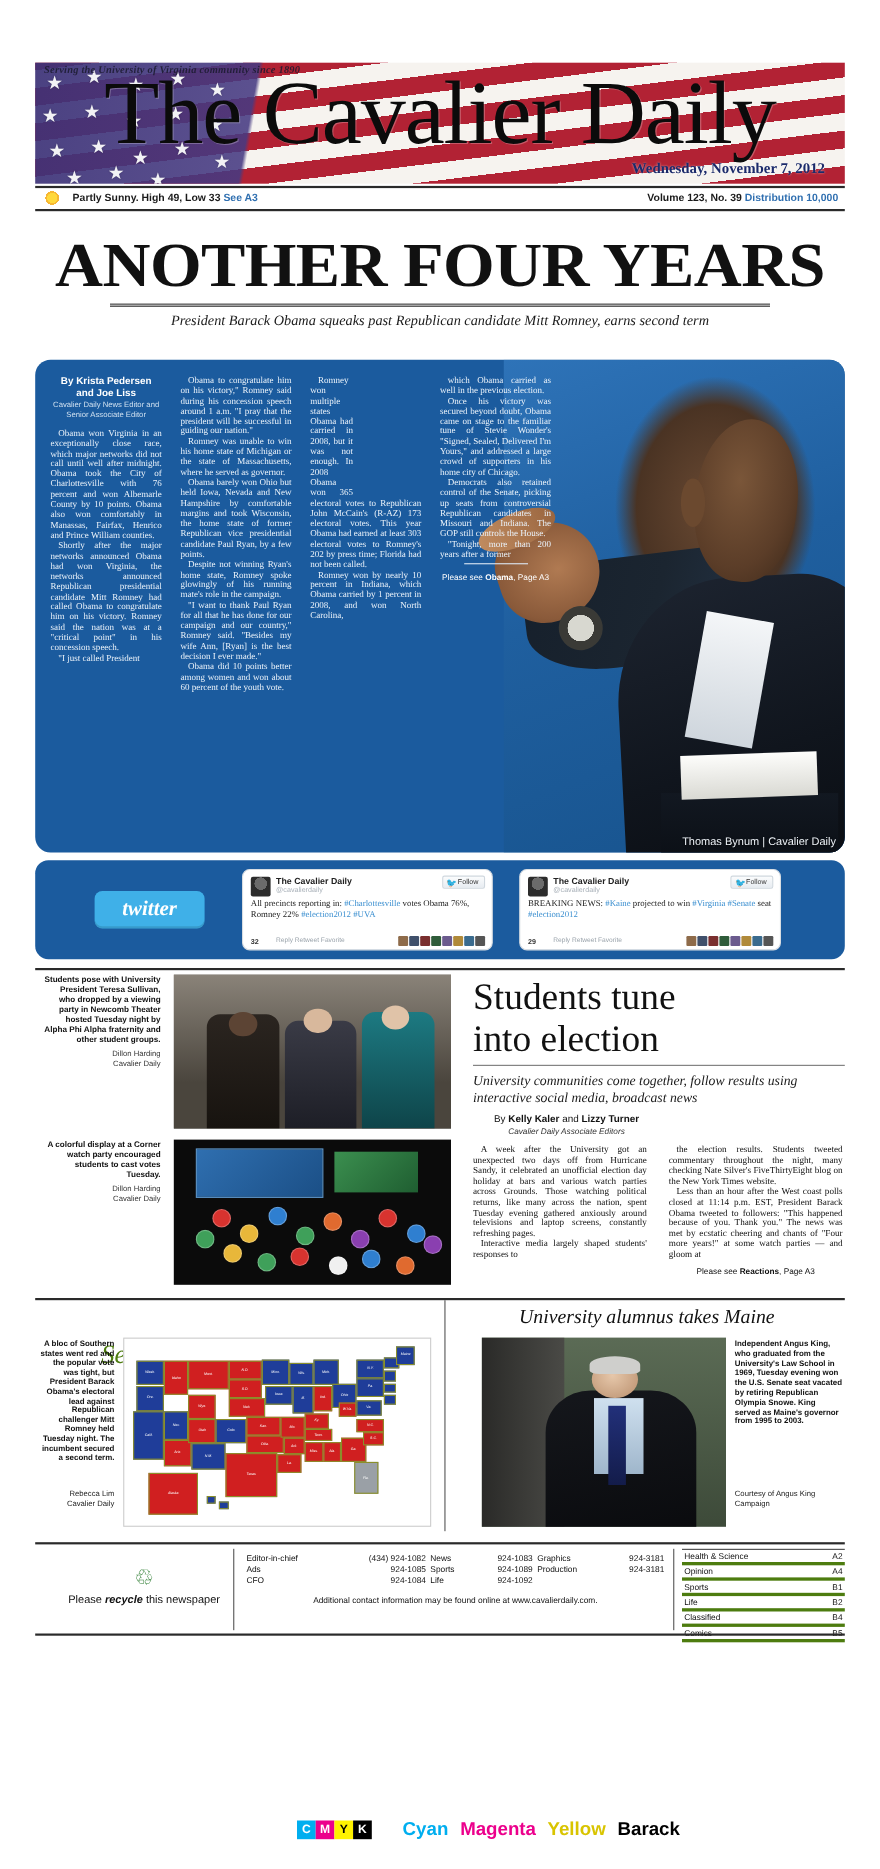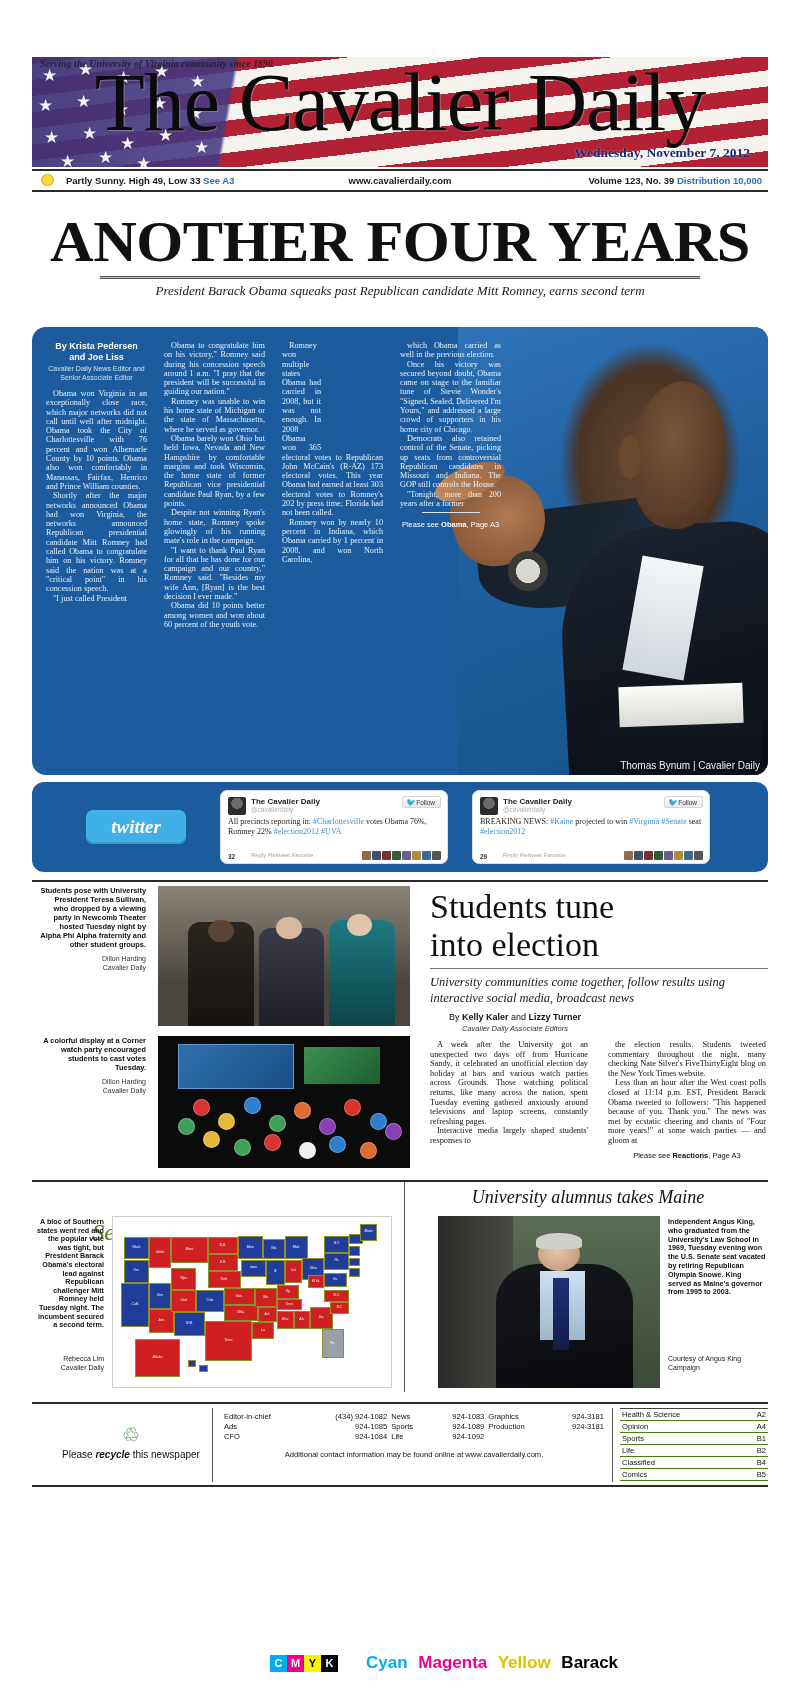--- a/index.html
+++ b/index.html
@@ -421,21 +421,21 @@
   .contacts table { border-collapse:collapse; width:100%; }
   .contacts td { padding:0 2px; white-space:nowrap; }
   .contacts td.num { text-align:right; }
   .contacts .note {
     margin-top:8px; text-align:center; font-size:7.6px;
   }
   .index {
     position:absolute; left:620px; top:1408px; width:148px;
     font-family:"Liberation Sans", sans-serif; font-size:7.6px; line-height:11px; color:#111;
   }
-  .index .row { display:flex; justify-content:space-between; border-bottom:1px solid #4d7c0f; padding:0 2px; }
+  .index .row { display:flex; justify-content:space-between; border-bottom:3px solid #4d7c0f; padding:0 2px; }
   .index .row:first-child { border-top:1px solid #444; }
 
   
   .regbar { position:absolute; left:270px; top:1655px; display:flex; }
   .regbar i {
     width:17px; height:17px; display:block;
     font-family:"Liberation Sans", sans-serif; font-size:11px; font-weight:bold;
     color:#fff; text-align:center; line-height:17px; font-style:normal;
   }
   .swatch-names {
@@ -472,21 +472,20 @@
     </div>
     <div class="mh-serving">Serving the University of Virginia community since 1890</div>
     <div class="mh-title">The Cavalier Daily</div>
     <div class="mh-date">Wednesday, November 7, 2012</div>
   </div>
 
   <div class="inforule-top"></div>
   <div class="infobar">
     <span class="sun"></span>
     <span class="wx"><span>Partly Sunny. High 49, Low 33</span> <span class="see">See A3</span></span>
-    <span class="url">www.cavalierdaily.com</span>
     <span class="vol"><span>Volume 123, No. 39</span> <span class="dist">Distribution 10,000</span></span>
   </div>
   <div class="inforule-bot"></div>
 
   <div class="headline">ANOTHER FOUR YEARS</div>
   <div class="hl-rule"></div>
   <div class="deck">President Barack Obama squeaks past Republican candidate Mitt Romney, earns second term</div>
 
   <div class="bluebox">
 

